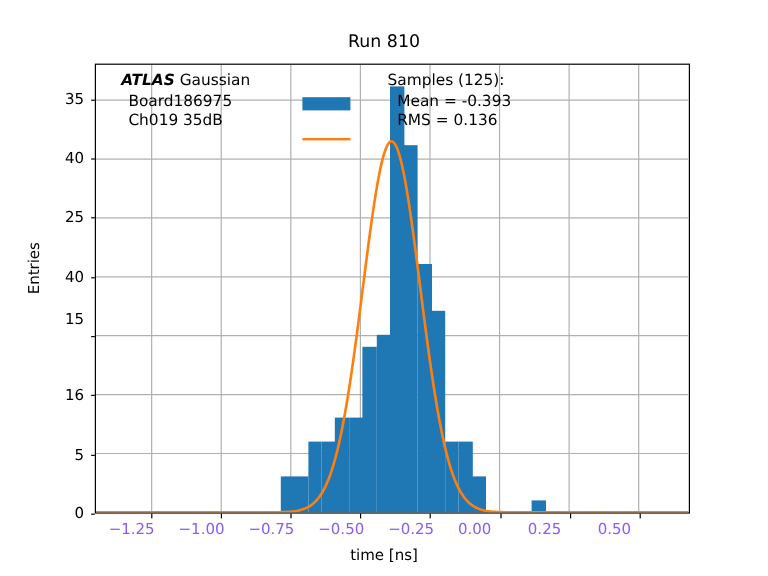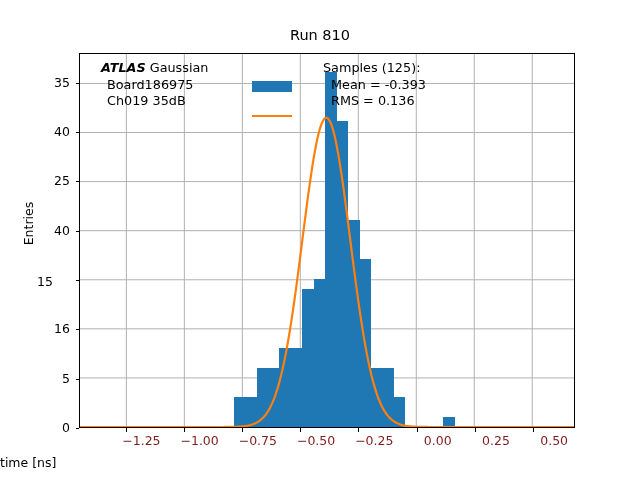--- a/index.html
+++ b/index.html
@@ -62,23 +62,23 @@
     position: absolute;
     top: 428px;
     width: 1px;
     height: 3.5px;
     background: #000000;
   }
   .xtick-label {
     position: absolute;
     top: 433px;
     font-size: 12.5px;
-    text-align: right;
+    text-align: left;
     width: 70px;
-    color: #7f1d1d;
+    color: #8b5cf6;
   }
   .ytick-mark {
     position: absolute;
     left: 75.5px;
     width: 3.5px;
     height: 1px;
     background: #000000;
   }
   .ytick-label {
     position: absolute;
@@ -87,21 +87,21 @@
     text-align: right;
     font-size: 12.5px;
     color: #000000;
   }
   
   #xlabel {
     position: absolute;
     left: 0;
     top: 455px;
     width: 640px;
-    text-align: left;
+    text-align: center;
     font-size: 12.5px;
   }
   #ylabel {
     position: absolute;
     left: -22px;
     top: 216px;
     width: 100px;
     text-align: center;
     font-size: 12.5px;
     transform: rotate(-90deg);
@@ -225,21 +225,21 @@
       <div class="xtick-label" style="left: 498.08px;">0.50</div>
     </div>
   <div id="yticks-layer">
       <div class="ytick-mark" style="top: 428px;"></div>
       <div class="ytick-label" style="top: 420px;">0</div>
       <div class="ytick-mark" style="top: 378.66px;"></div>
       <div class="ytick-label" style="top: 370.66px;">5</div>
       <div class="ytick-mark" style="top: 329.32px;"></div>
       <div class="ytick-label" style="top: 321.32px;">16</div>
       <div class="ytick-mark" style="top: 279.97px;"></div>
-      <div class="ytick-label" style="top: 274px; text-align: center;">15</div>
+      <div class="ytick-label" style="top: 258px;">15</div>
       <div class="ytick-mark" style="top: 230.63px;"></div>
       <div class="ytick-label" style="top: 222.63px;">40</div>
       <div class="ytick-mark" style="top: 181.29px;"></div>
       <div class="ytick-label" style="top: 173.29px;">25</div>
       <div class="ytick-mark" style="top: 131.95px;"></div>
       <div class="ytick-label" style="top: 123.95px;">40</div>
       <div class="ytick-mark" style="top: 82.61px;"></div>
       <div class="ytick-label" style="top: 74.61px;">35</div>
     </div>
 

